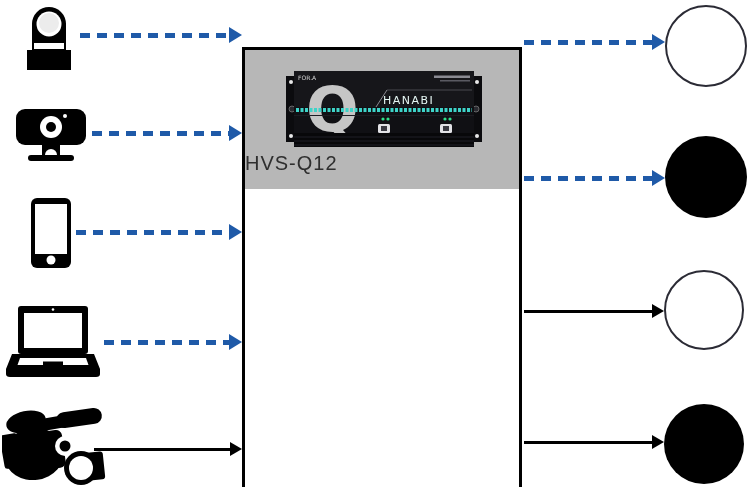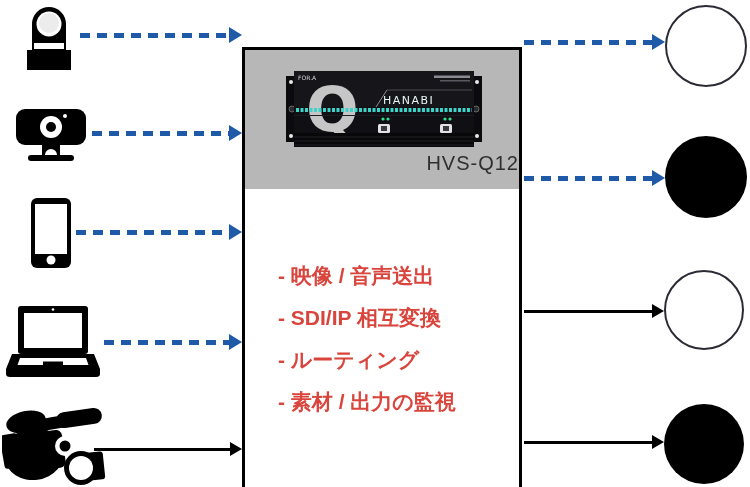--- a/index.html
+++ b/index.html
@@ -18,21 +18,21 @@
   .arrow.solid .head{border-width:7px 0 7px 12px;top:-7px;border-left-color:var(--line-black);}
   
   .out-circle{position:absolute;border-radius:50%;box-sizing:border-box;}
   .out-circle.white{background:#fff;border:2px solid #2b2b35;}
   .out-circle.black{background:#000;}
   
   .main-box{position:absolute;left:242px;top:19px;width:280px;height:449px;
     border:3px solid #000;background:#fff;box-sizing:border-box;margin-top:28px;}
   .box-header{position:absolute;left:0;top:0;width:100%;height:139px;background:var(--panel-gray);}
   .device-svg{position:absolute;left:41px;top:21px;}
-  .device-caption{position:absolute;left:0;top:102px;width:100%;text-align:right;
+  .device-caption{position:absolute;left:0;top:102px;width:100%;text-align:left;
     font-size:20px;letter-spacing:1px;color:#2f2f2f;}
   .features{position:absolute;left:33px;top:205px;margin:0;padding:0;list-style:none;}
   .features li{font-size:21px;font-weight:bold;color:var(--feature-red);
     line-height:42px;white-space:nowrap;}
 </style>
 </head>
 <body>
 
 <div class="stage">
 
@@ -141,26 +141,20 @@
         <rect x="157" y="55" width="6" height="5" fill="#3a3a42"></rect>
         <rect x="8" y="62" width="180" height="14" fill="#08080a"></rect>
         <line x1="8" y1="66" x2="188" y2="66" stroke="#1e1e26" stroke-width="1.2"></line>
         <line x1="8" y1="70" x2="188" y2="70" stroke="#1e1e26" stroke-width="1.2"></line>
         <line x1="8" y1="74" x2="188" y2="74" stroke="#1e1e26" stroke-width="1.2"></line>
       </svg>
 
       <div class="device-caption">HVS-Q12</div>
     </div>
 
-    <ul class="features">
-      <li>- 映像 / 音声送出</li>
-      <li>- SDI/IP 相互変換</li>
-      <li>- ルーティング</li>
-      <li>- 素材 / 出力の監視</li>
-    </ul>
   </div>
 
   <div class="arrow dashed" style="left:524px;top:42px;width:141px;">
     <span class="line"></span>
     <span class="head"></span>
   </div>
   <div class="arrow dashed" style="left:524px;top:178px;width:141px;">
     <span class="line"></span>
     <span class="head"></span>
   </div>

